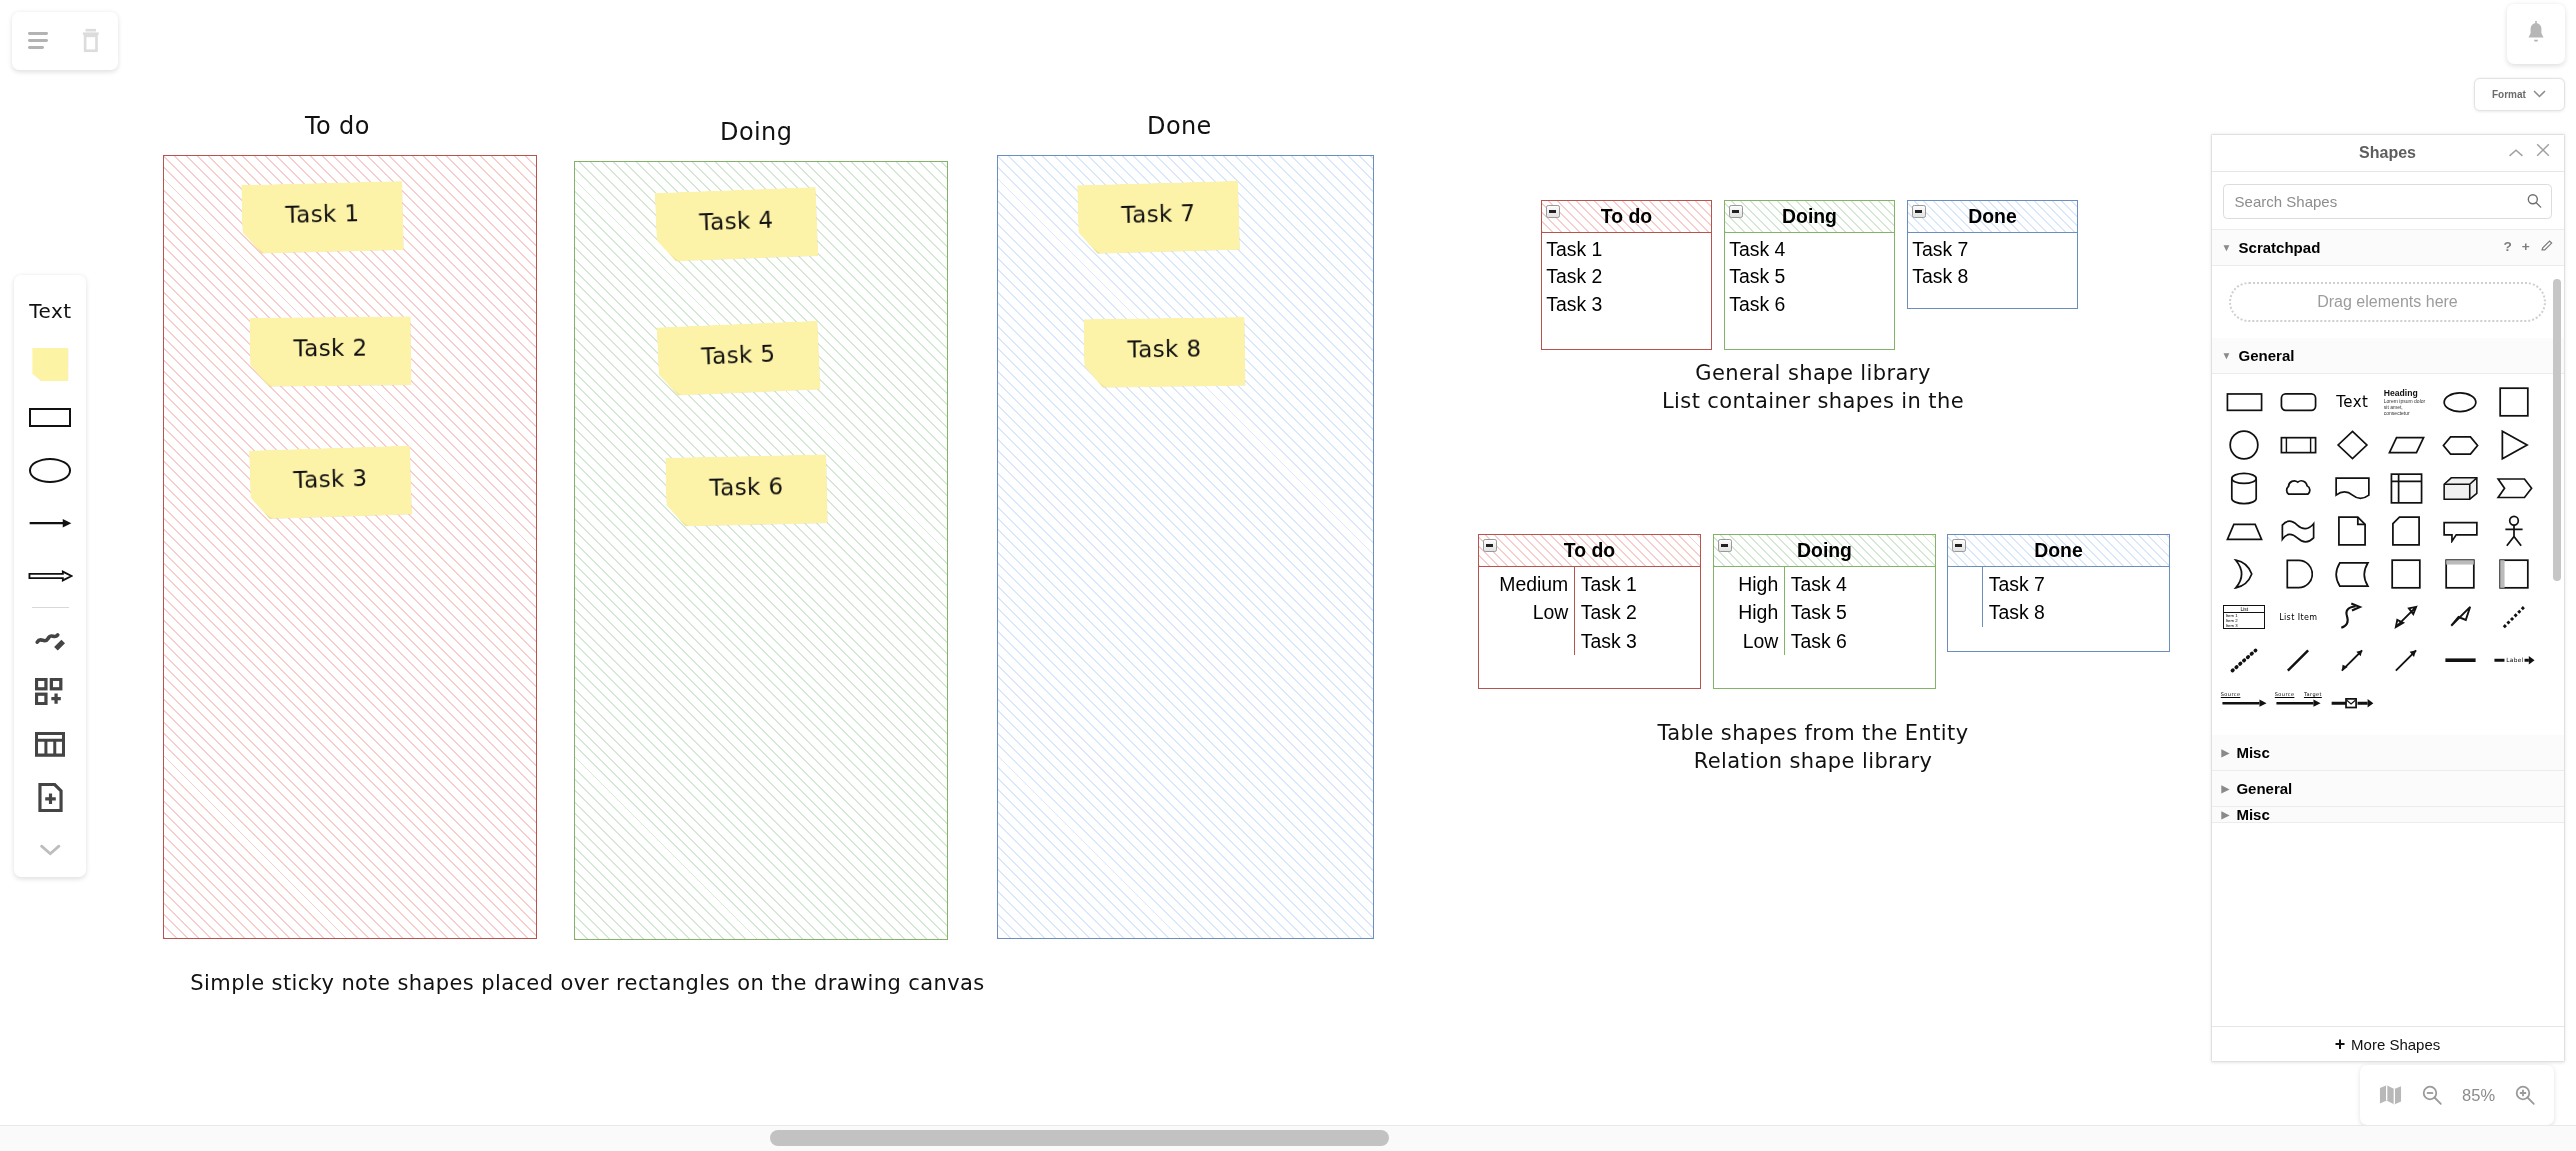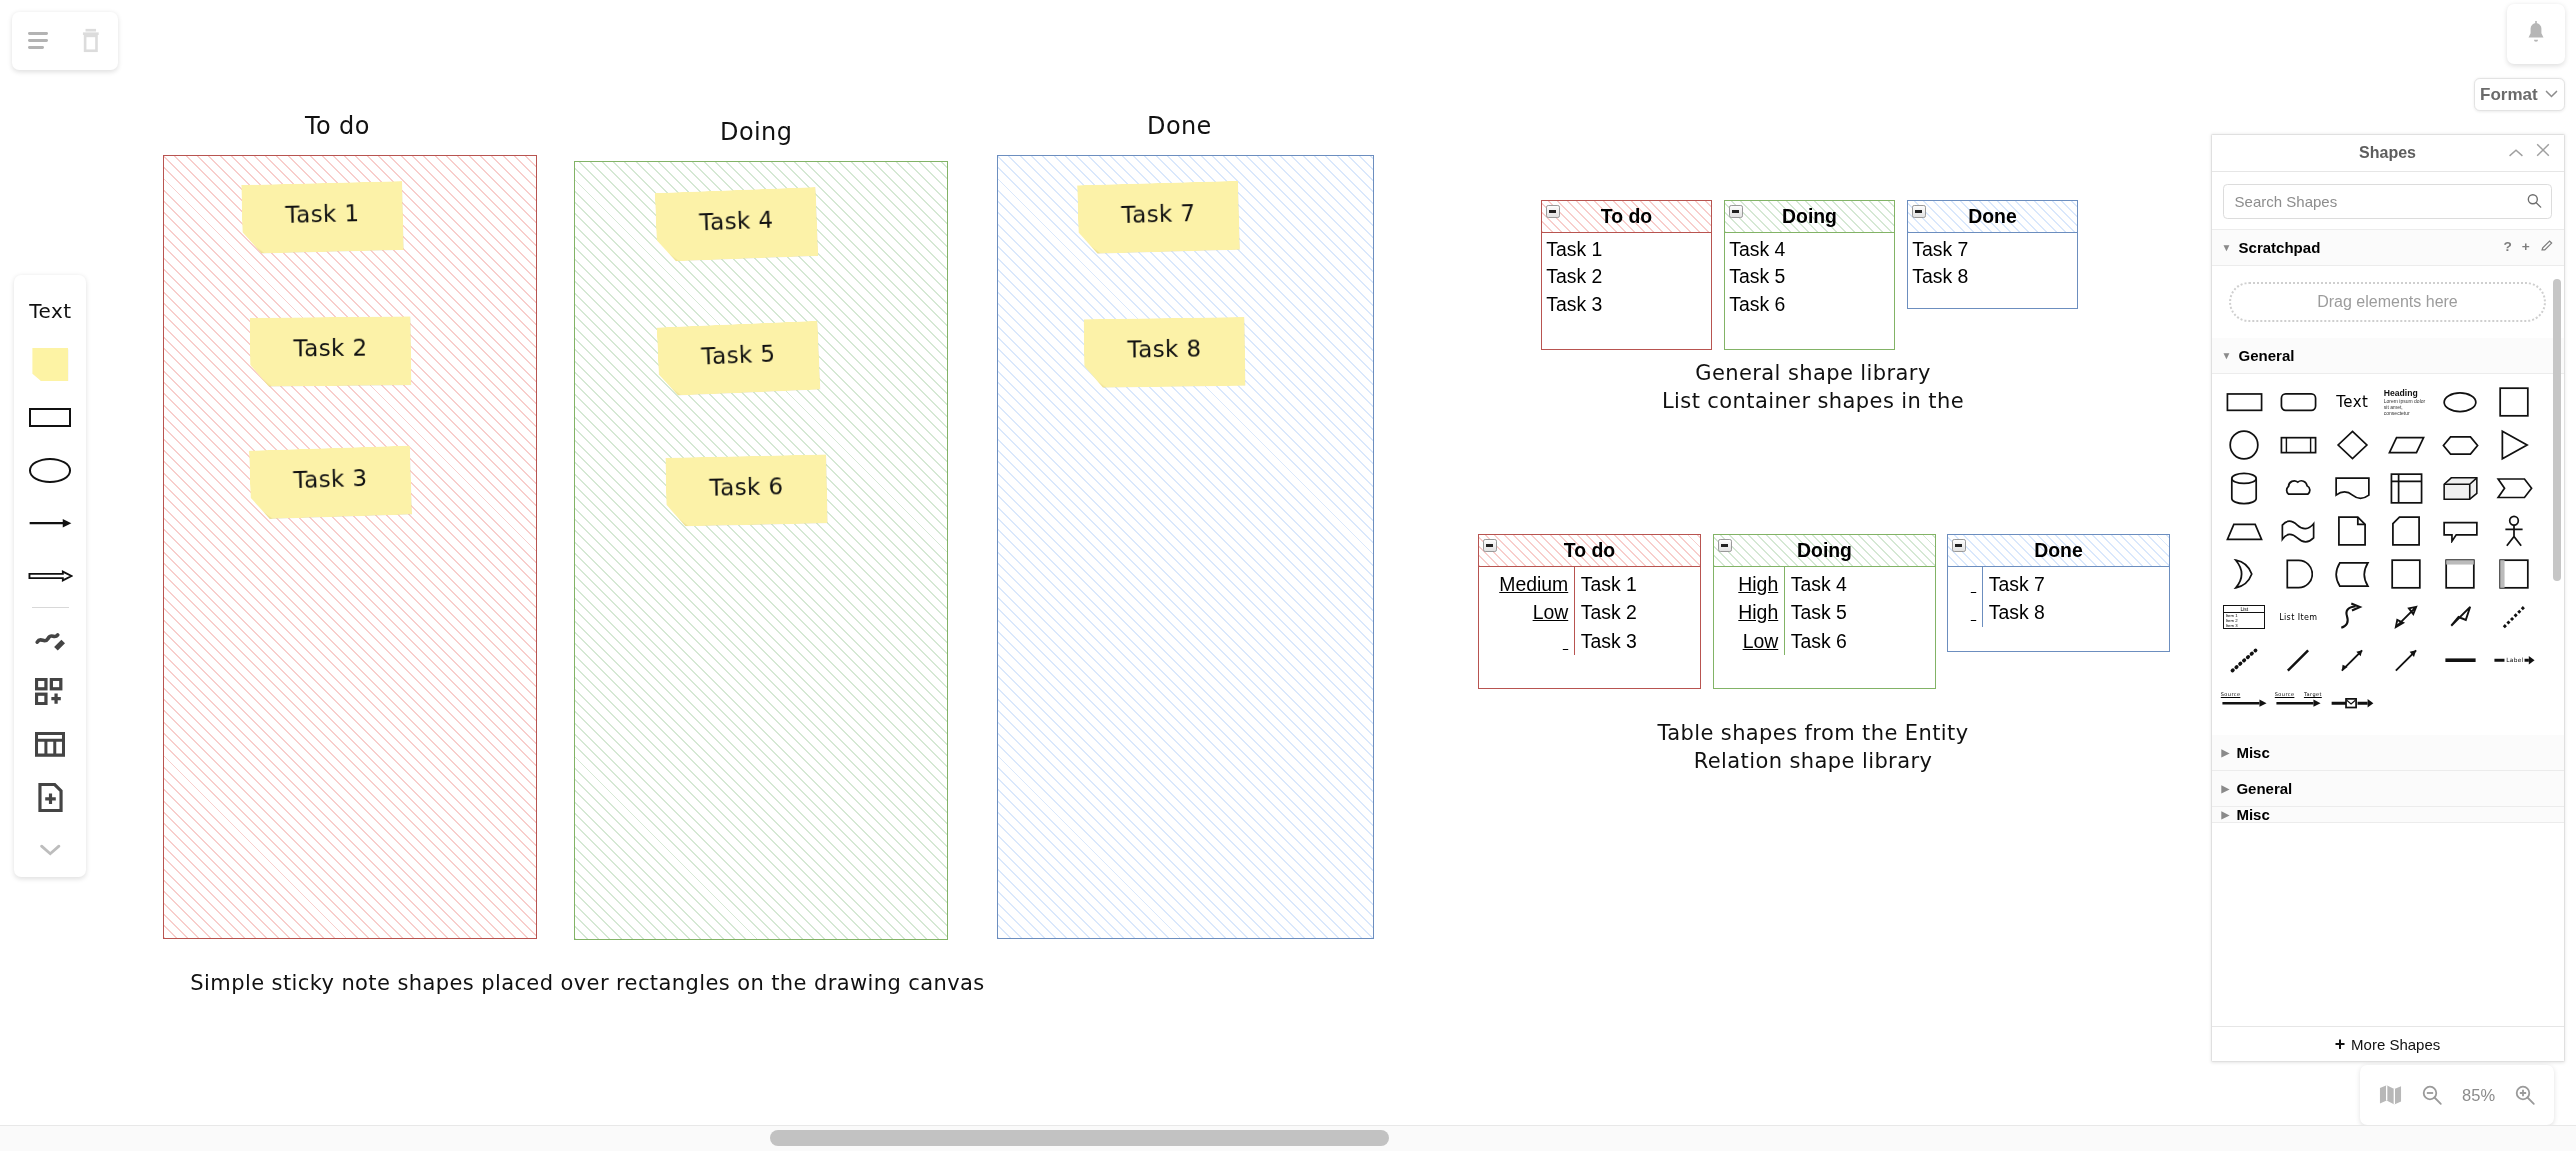--- a/index.html
+++ b/index.html
@@ -30,21 +30,21 @@
     position:absolute; right:11.5px; top:4.3px; width:58px; height:60px;
     background:#fff; border-radius:7.2px; box-shadow:0 1.4px 5px rgba(0,0,0,.13);
     display:flex; align-items:center; justify-content:center; cursor:pointer;
   }
   
   #format {
     position:absolute; right:11.5px; top:78px; width:91px; height:33px;
     background:#fff; border:0.7px solid #e3e3e3; border-radius:5.8px;
     box-shadow:0 0.7px 2.9px rgba(0,0,0,.08);
     display:flex; align-items:center; justify-content:center; gap:7.2px;
-    color:#6b6b6b; font-size:17px; font-weight:bold; cursor:pointer;
+    color:#6b6b6b; font-size:10px; font-weight:bold; cursor:pointer;
   }
 
   
   #leftpal {
     position:absolute; left:14.4px; top:275px; width:72px; height:602px;
     background:#fff; border-radius:7.2px; box-shadow:0 1.4px 5px rgba(0,0,0,.13);
     display:flex; flex-direction:column; align-items:center; padding-top:10px;
   }
   .pal-item { width:55px; height:55px; display:flex; align-items:center; justify-content:center; cursor:pointer; border-radius:4.3px;}
   .pal-divider { width:37px; height:0.7px; background:#d8d8d8; margin:4.3px 0;}
@@ -95,21 +95,21 @@
 
   
   .tablebox { position:absolute; background:#fff; border:1.4px solid; }
   .tb-head {
     height:32px; position:relative; display:flex; align-items:center; justify-content:center;
     font-weight:bold; font-size:19.4px; color:#000; border-bottom:1.4px solid;
   }
   .tb-rows { display:flex; }
   .tb-col-left { border-right:1.4px solid; }
   .tb-cell { font-size:19.4px; line-height:1.46; color:#000; padding:0 5.8px; white-space:nowrap; }
-  .tb-col-left .tb-cell { text-align:right;text-decoration:underline; }
+  .tb-col-left .tb-cell { text-align:right; }
 
   .caption { position:absolute; font-size:21px; color:#111; text-align:center; line-height:1.32; }
 
   
   #shapes-panel {
     position:absolute; right:11.5px; top:134px; width:354px; height:928px;
     background:#fff; border:0.7px solid #e0e0e0; border-radius:1.4px;
     box-shadow:0 0.7px 3.6px rgba(0,0,0,.10);
     display:flex; flex-direction:column;
   }

